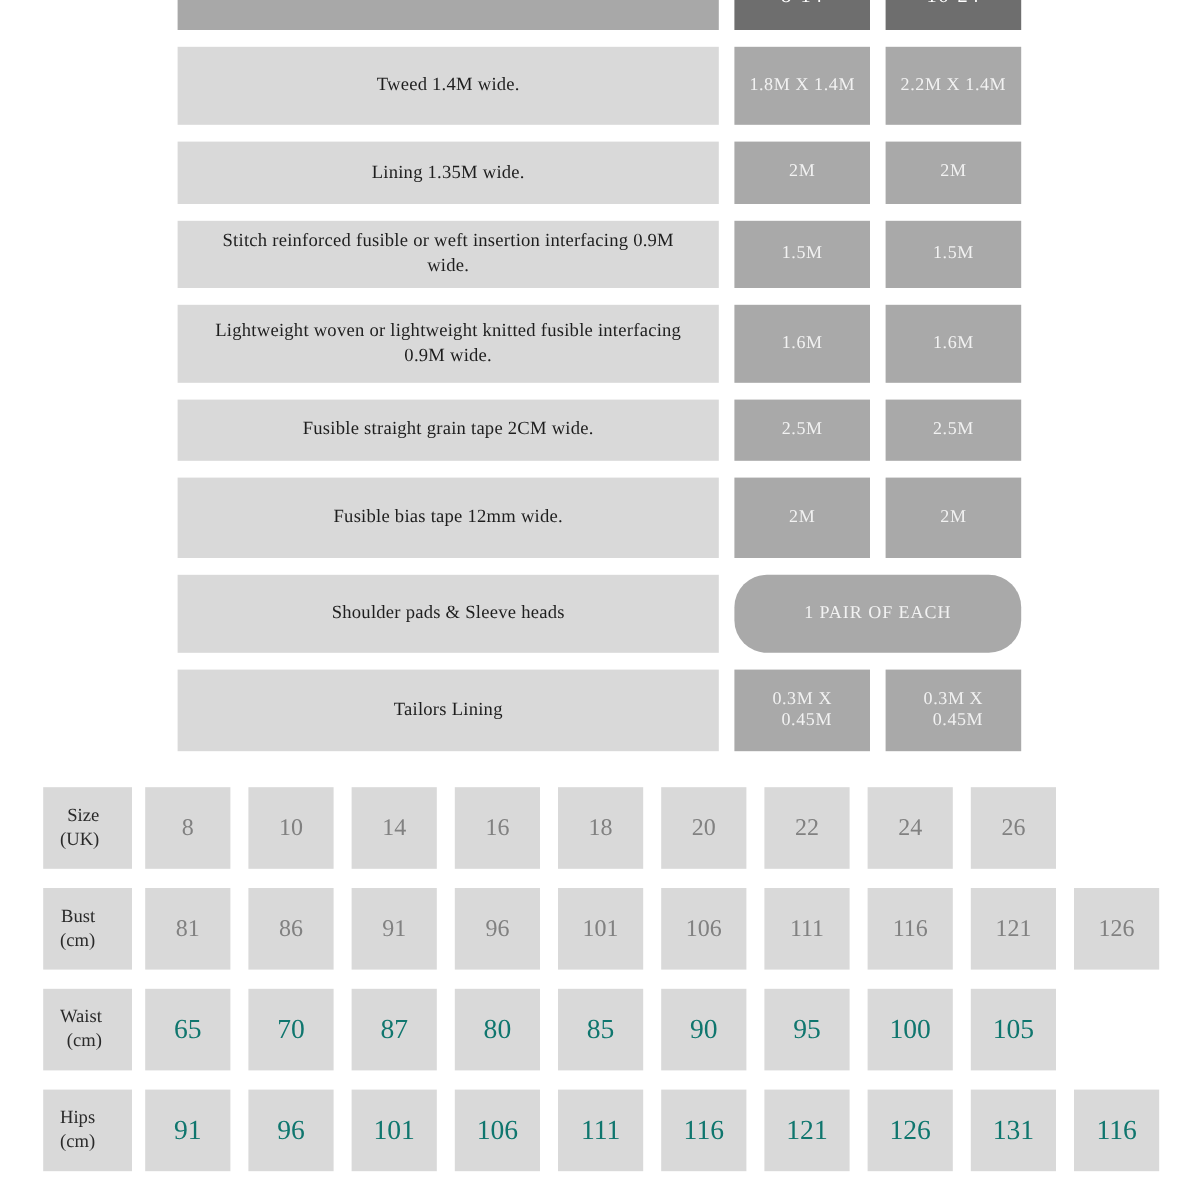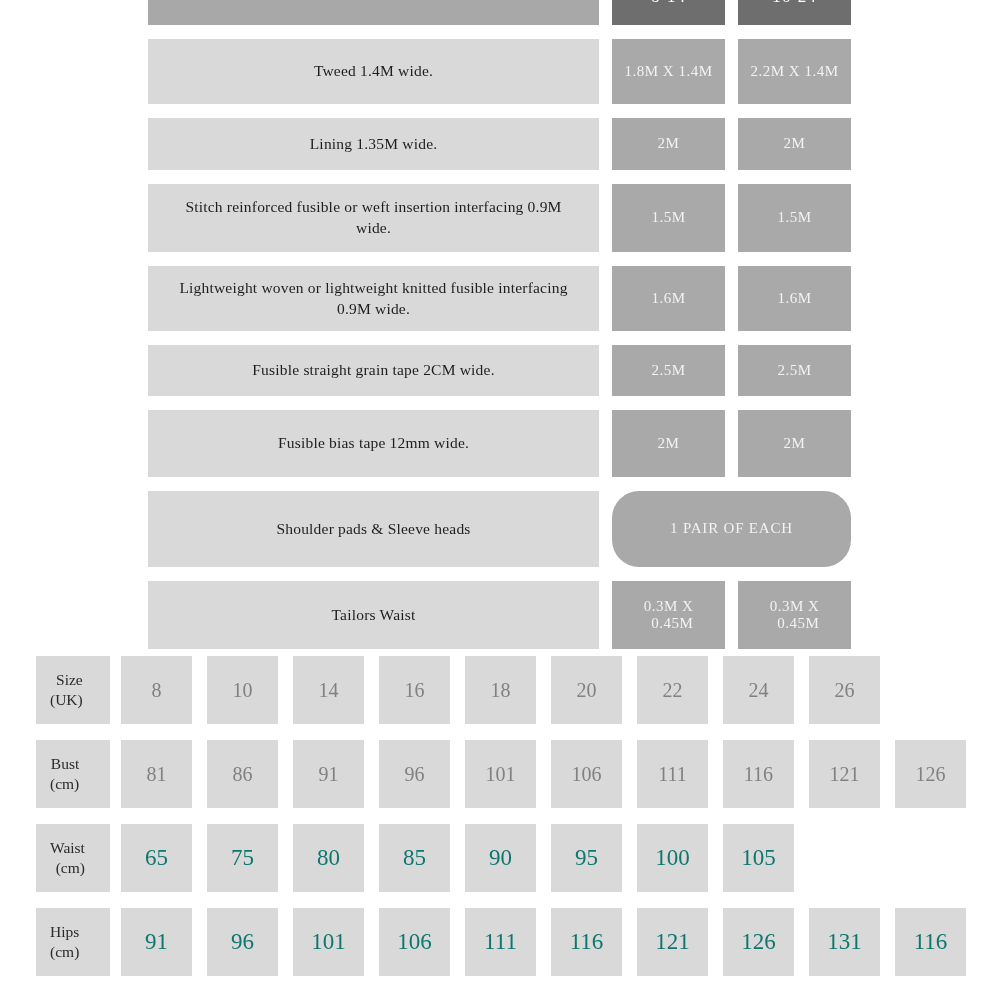--- a/index.html
+++ b/index.html
@@ -78,21 +78,21 @@
       <div class="req-val first">1.8M X 1.4M</div>
       <div class="req-val">2.2M X 1.4M</div>
     </div>
 
     <div class="req-row" style="height:52px">
       <div class="req-label">Lining 1.35M wide.</div>
       <div class="req-val first">2M</div>
       <div class="req-val">2M</div>
     </div>
 
-    <div class="req-row" style="height:68px">
+    <div class="req-row" style="height:56px">
       <div class="req-label">Stitch reinforced fusible or weft insertion interfacing 0.9M wide.</div>
       <div class="req-val first">1.5M</div>
       <div class="req-val">1.5M</div>
     </div>
 
     <div class="req-row" style="height:65px">
       <div class="req-label">Lightweight woven or lightweight knitted fusible interfacing 0.9M wide.</div>
       <div class="req-val first">1.6M</div>
       <div class="req-val">1.6M</div>
     </div>
@@ -102,27 +102,27 @@
       <div class="req-val first">2.5M</div>
       <div class="req-val">2.5M</div>
     </div>
 
     <div class="req-row" style="height:67px">
       <div class="req-label">Fusible bias tape 12mm wide.</div>
       <div class="req-val first">2M</div>
       <div class="req-val">2M</div>
     </div>
 
-    <div class="req-row" style="height:76px">
+    <div class="req-row" style="height:65px">
       <div class="req-label">Shoulder pads &amp; Sleeve heads</div>
       <div class="req-val span2">1 PAIR OF EACH</div>
     </div>
 
     <div class="req-row" style="height:68px">
-      <div class="req-label">Tailors Waist</div>
+      <div class="req-label">Tailors Lining</div>
       <div class="req-val first">0.3M X
 0.45M</div>
       <div class="req-val">0.3M X
 0.45M</div>
     </div>
 
   </section>
 
   <section class="size-chart">
 
@@ -152,21 +152,22 @@
       <div class="sz-cell">111</div>
       <div class="sz-cell">116</div>
       <div class="sz-cell">121</div>
       <div class="sz-cell">126</div>
     </div>
 
     <div class="sz-row strong">
       <div class="sz-label">Waist
 (cm)</div>
       <div class="sz-cell">65</div>
-      <div class="sz-cell">75</div>
+      <div class="sz-cell">70</div>
+      <div class="sz-cell">87</div>
       <div class="sz-cell">80</div>
       <div class="sz-cell">85</div>
       <div class="sz-cell">90</div>
       <div class="sz-cell">95</div>
       <div class="sz-cell">100</div>
       <div class="sz-cell">105</div>
     </div>
 
     <div class="sz-row strong">
       <div class="sz-label">Hips

